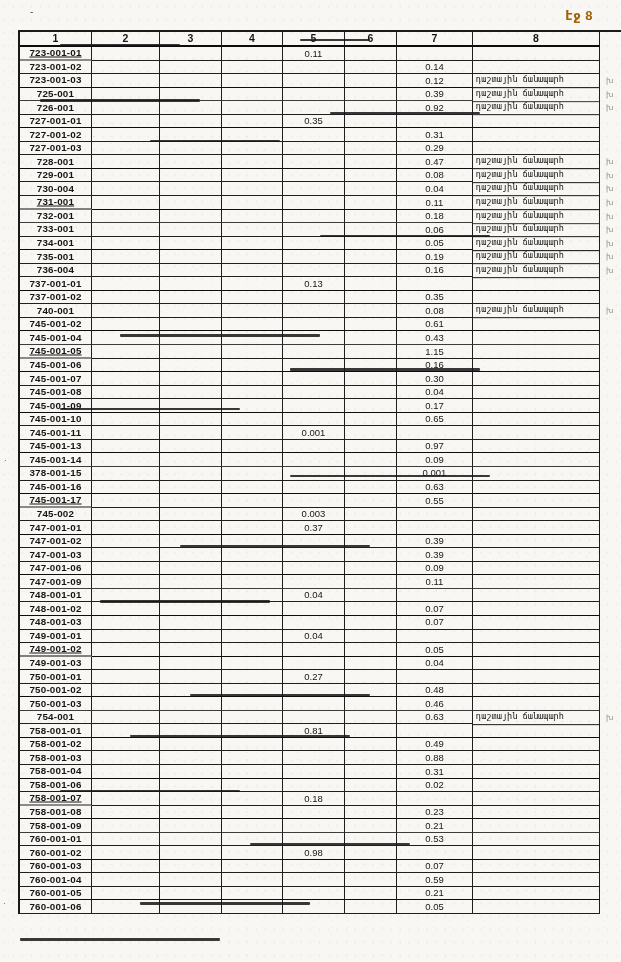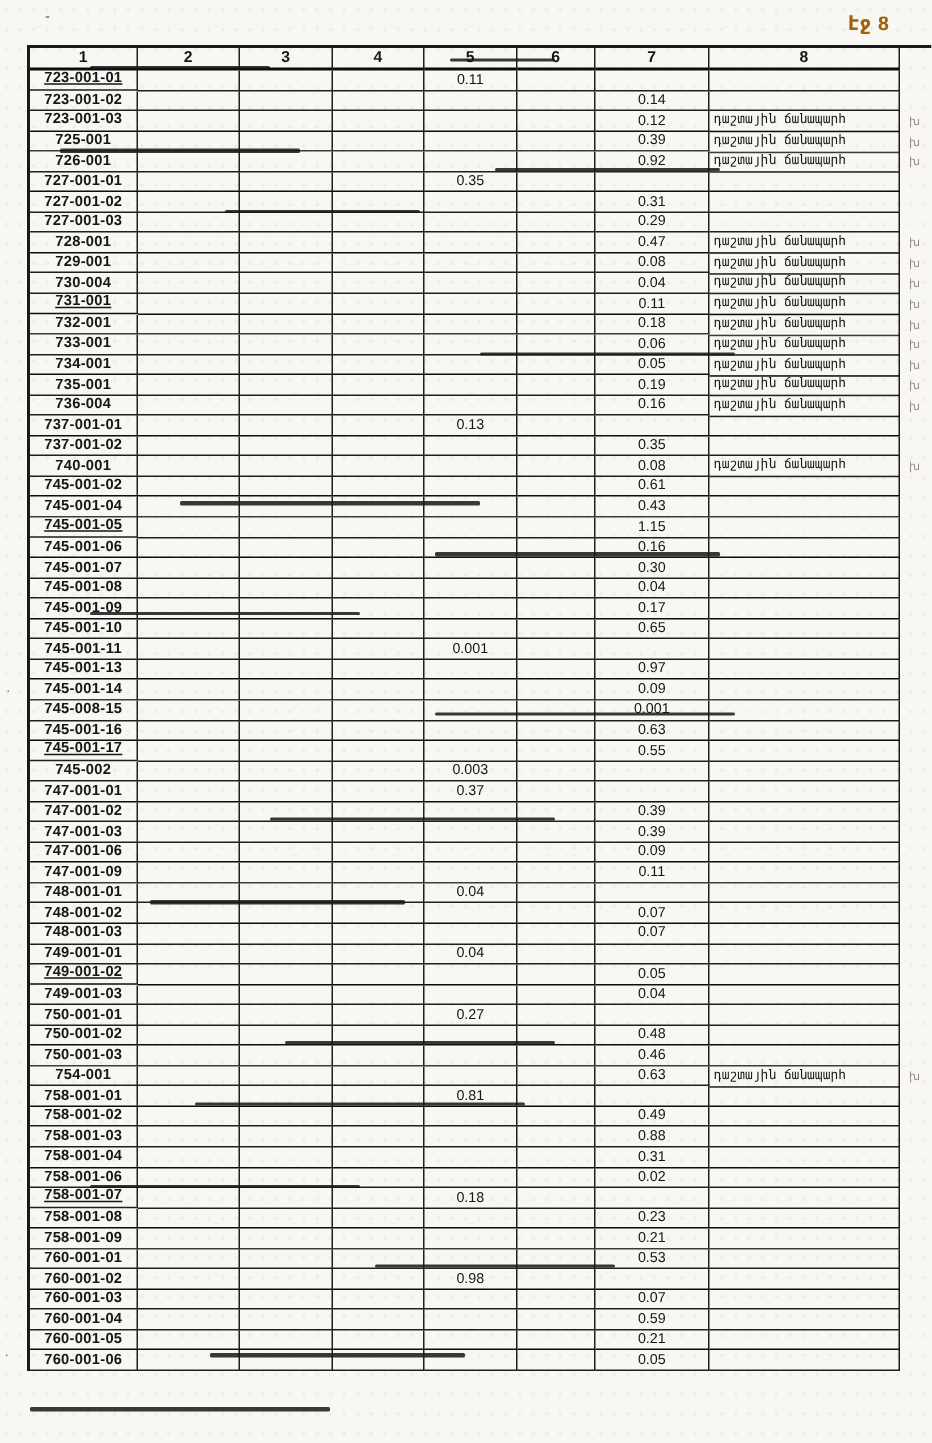--- a/index.html
+++ b/index.html
@@ -408,21 +408,21 @@
       <div class="cell"></div>
       <div class="cell"></div>
       <div class="cell"></div>
       <div class="cell"></div>
       <div class="cell"></div>
       <div class="cell">0.09</div>
       <div class="cell"></div>
       <div class="cell c-margin"></div>
     </div>
     <div class="row">
-      <div class="cell c-code">745-008-15</div>
+      <div class="cell c-code">378-001-15</div>
       <div class="cell"></div>
       <div class="cell"></div>
       <div class="cell"></div>
       <div class="cell"></div>
       <div class="cell"></div>
       <div class="cell">0.001</div>
       <div class="cell"></div>
       <div class="cell c-margin"></div>
     </div>
     <div class="row">

